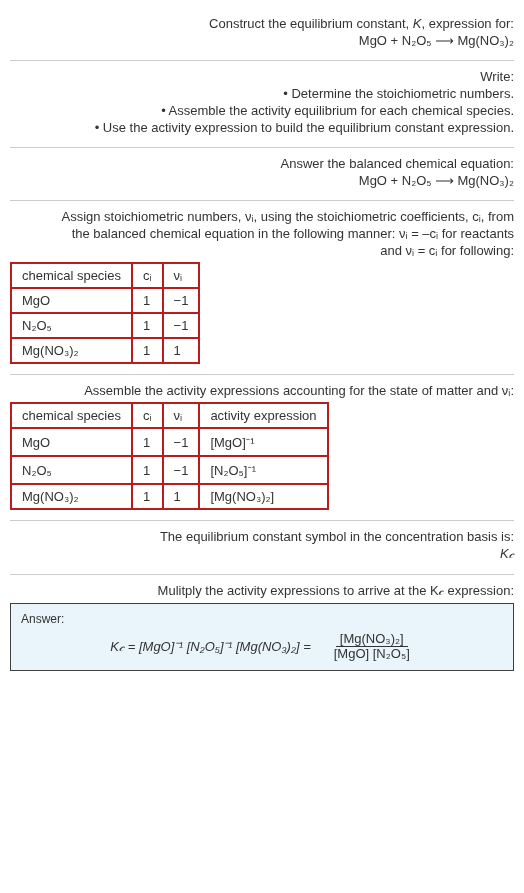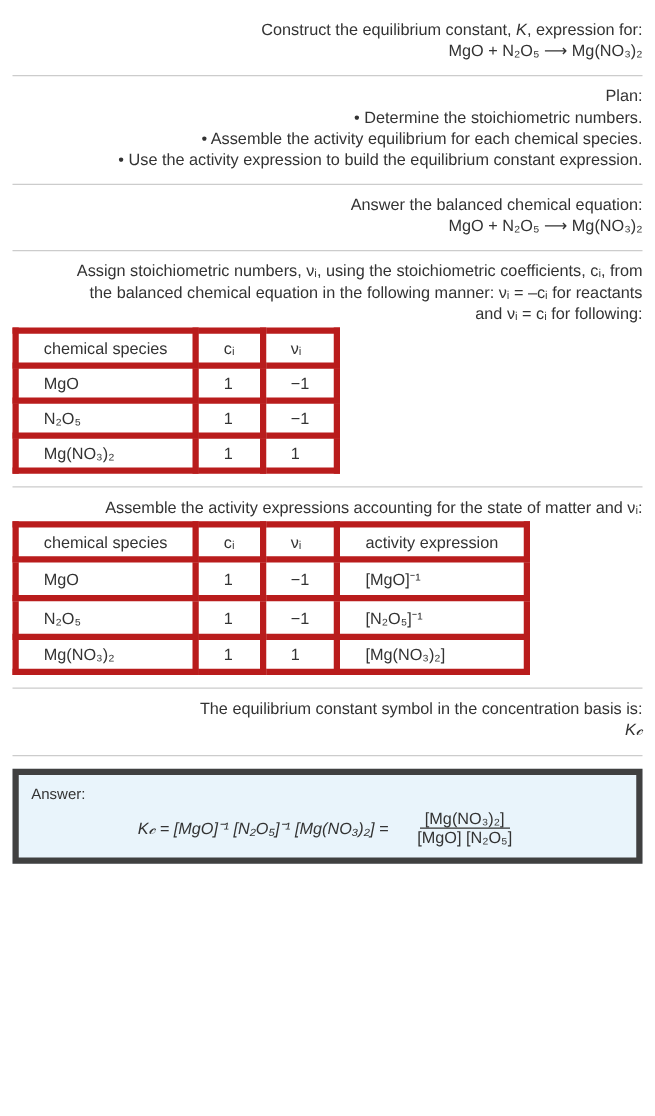--- a/index.html
+++ b/index.html
@@ -17,30 +17,30 @@
     padding: 6px 0 10px 0;
   }
   .section:last-of-type { border-bottom: none; }
   .line { margin: 2px 0; text-align: right; }
   .eq { font-family: "Segoe UI", Arial, sans-serif; }
   table.data {
     border-collapse: collapse;
     margin-top: 4px;
   }
   table.data th, table.data td {
-    border: 5px solid #b91c1c;
-    padding: 4px 20px;
+    border: 2px solid #b91c1c;
+    padding: 4px 10px;
     text-align: left;
     font-weight: normal;
     white-space: nowrap;
   }
   table.data th { background: #fff; }
   .answer-box {
     background: #e9f4fb;
-    border: 5px solid #404040;
+    border: 1px solid #404040;
     padding: 8px 10px;
     margin-top: 4px;
   }
   .answer-label { font-size: 12px; margin-bottom: 6px; }
   .kc-line {
     display: flex;
     align-items: center;
     justify-content: center;
     gap: 19px;
     flex-wrap: nowrap;
@@ -60,21 +60,21 @@
 <body>
 
 <div class="section">
   <div class="line">
     Construct the equilibrium constant, <span class="italic">K</span>, expression for:
   </div>
   <div class="line eq">MgO + N₂O₅  ⟶  Mg(NO₃)₂</div>
 </div>
 
 <div class="section">
-  <div class="line">Plan:</div>
+  <div class="line">Write:</div>
   <div class="line">• Determine the stoichiometric numbers.</div>
   <div class="line">• Assemble the activity equilibrium for each chemical species.</div>
   <div class="line">• Use the activity expression to build the equilibrium constant expression.</div>
 </div>
 
 <div class="section">
   <div class="line">Answer the balanced chemical equation:</div>
   <div class="line eq">MgO + N₂O₅  ⟶  Mg(NO₃)₂</div>
 </div>
 
@@ -139,20 +139,21 @@
   </tbody>
     </table>
 </div>
 
 <div class="section">
   <div class="line">The equilibrium constant symbol in the concentration basis is:</div>
   <div class="line italic">K𝒸</div>
 </div>
 
 <div class="section" style="border-bottom:none;">
+  <div class="line">Mulitply the activity expressions to arrive at the K𝒸 expression:</div>
 
   <div class="answer-box">
     <div class="answer-label">Answer:</div>
     <div class="kc-line">
       <span class="italic">K𝒸 = [MgO]⁻¹ [N₂O₅]⁻¹ [Mg(NO₃)₂] =</span>
       <span class="frac">
         <span class="num">[Mg(NO₃)₂]</span>
         <span class="den">[MgO] [N₂O₅]</span>
       </span>
     </div>

